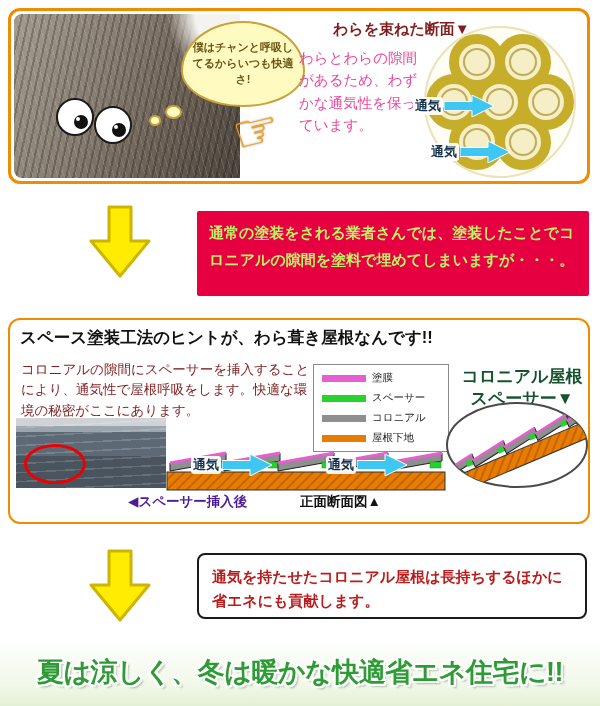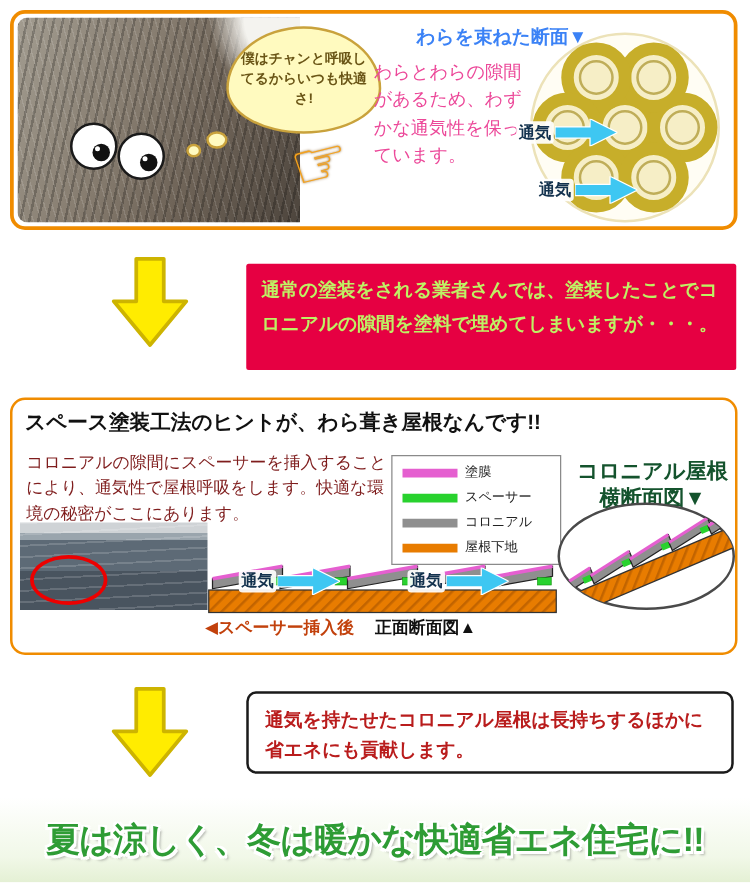--- a/index.html
+++ b/index.html
@@ -23,21 +23,21 @@
   .pupil{position:absolute;right:4px;bottom:5px;width:14px;height:14px;background:#111;border-radius:50%;}
   .pupil::after{content:"";position:absolute;left:2px;top:2px;width:4px;height:4px;background:#fff;border-radius:50%;}
   .hand{position:absolute;left:222px;top:94px;font-size:52px;line-height:1;color:#f6a21c;
         text-shadow:0 0 2px #7a4a00;transform:rotate(-14deg);}
   .bubble{position:absolute;left:170px;top:10px;width:124px;height:86px;background:#fffabf;border:2px solid #c9a23c;
           border-radius:50%/58% 58% 42% 42%;display:flex;align-items:center;justify-content:center;text-align:center;
           font-size:11px;font-weight:bold;color:#6a5516;padding:8px;box-sizing:border-box;line-height:1.45;}
   .bubble-dot{position:absolute;background:#fffabf;border:2px solid #c9a23c;border-radius:50%;}
   #bdot1{left:154px;top:94px;width:13px;height:10px;}
   #bdot2{left:138px;top:104px;width:8px;height:7px;}
-  .p1-caption{position:absolute;left:322px;top:9px;font-size:15px;font-weight:bold;color:#3b82f6;}
+  .p1-caption{position:absolute;left:322px;top:9px;font-size:15px;font-weight:bold;color:#7f1d1d;}
   .p1-body{position:absolute;left:288px;top:36px;width:124px;font-size:14.5px;color:#ec4899;line-height:1.55;}
   .bundle{position:absolute;left:410px;top:12px;width:158px;height:158px;}
 
   .vent{position:absolute;display:flex;align-items:center;}
   .vent-label{font-size:13px;font-weight:bold;color:#13324e;background:rgba(255,255,255,.92);
               padding:0 2px;border-radius:3px;}
   .vent-arrow{display:block;margin-left:1px;}
   #p1-vent1{left:402px;top:84px;}
   #p1-vent2{left:418px;top:130px;}
   #p2-vent1{left:181px;top:134px;}
@@ -63,21 +63,21 @@
   .legend-label{font-size:10.5px;color:#222;}
   .oval-caption{position:absolute;left:448px;top:46px;width:128px;text-align:center;font-size:17px;
                 font-weight:bold;color:#14532d;line-height:1.3;}
   .oval{position:absolute;left:432px;top:80px;width:150px;height:90px;}
   .photo2{position:absolute;left:6px;top:98px;width:150px;height:70px;overflow:hidden;
     background:
       repeating-linear-gradient(177deg, rgba(255,255,255,.16) 0 1.5px, rgba(255,255,255,0) 1.5px 9px),
       linear-gradient(180deg,#cfd3d6 0 12%,#9aa5ad 12% 20%,#5d6a76 20% 55%,#49545f 55% 100%);}
   .red-circle{position:absolute;left:8px;top:26px;width:56px;height:34px;border:3px solid #ec0000;border-radius:50%;}
   .front-diagram{position:absolute;left:156px;top:100px;width:280px;height:72px;}
-  .p2-caption-left{position:absolute;left:118px;top:173px;font-size:13.5px;font-weight:bold;color:#c2410c;margin-left:36px;}
+  .p2-caption-left{position:absolute;left:118px;top:173px;font-size:13.5px;font-weight:bold;color:#4c1d95;}
   .p2-caption-right{position:absolute;left:290px;top:173px;font-size:13.5px;font-weight:bold;color:#111;}
 
   
   .footer{position:absolute;left:0;top:638px;width:600px;height:68px;display:flex;align-items:center;
           justify-content:center;background:linear-gradient(180deg,#ffffff 0%,#f1f8e8 70%,#e4f0d4 100%);}
   .footer-text{font-size:27px;font-weight:bold;color:#2e9c35;letter-spacing:-.5px;white-space:nowrap;
     text-shadow:-2px -2px 0 #fff,2px -2px 0 #fff,-2px 2px 0 #fff,2px 2px 0 #fff,
                 0 -2px 0 #fff,0 2px 0 #fff,-2px 0 0 #fff,2px 0 0 #fff,3px 3px 2px rgba(60,60,60,.35);}
 </style>
 </head>
@@ -164,21 +164,21 @@
         <span class="legend-label">コロニアル</span>
       </div>
       <div class="legend-row">
         <span class="legend-swatch sw3"></span>
         <span class="legend-label">屋根下地</span>
       </div>
     </div>
 
     <div class="oval-caption">
       <div>コロニアル屋根</div>
-      <div>横断面図▼</div>
+      <div>スペーサー▼</div>
     </div>
 
     <svg class="oval" viewBox="0 0 150 90">
       <defs>
         <clipPath id="ovc">
             <ellipse cx="75" cy="45" rx="70" ry="42"></ellipse>
           </clipPath>
         <pattern id="hatchA" width="7" height="7" patternUnits="userSpaceOnUse" patternTransform="rotate(45)">
           <rect width="7" height="7" fill="#e87c00"></rect>
           <line x1="1" y1="0" x2="1" y2="7" stroke="#c26400" stroke-width="2"></line>

